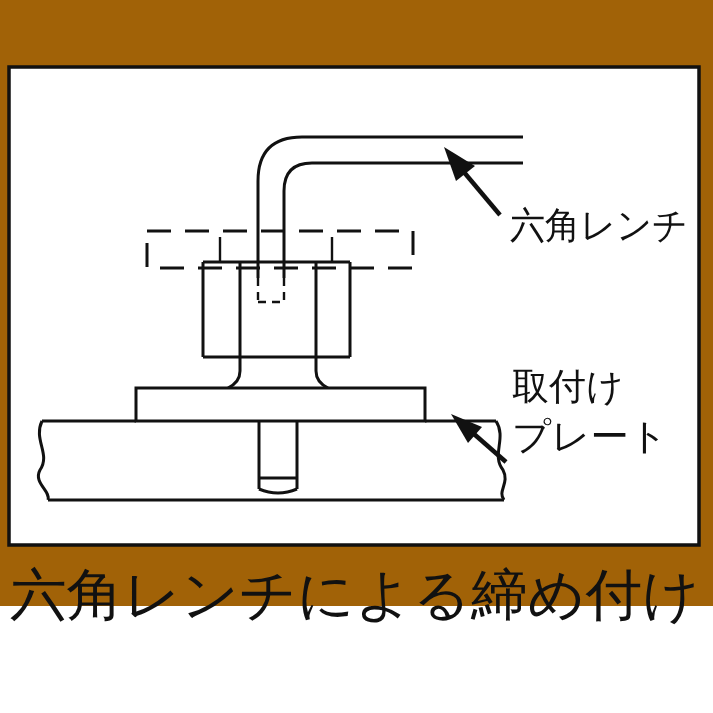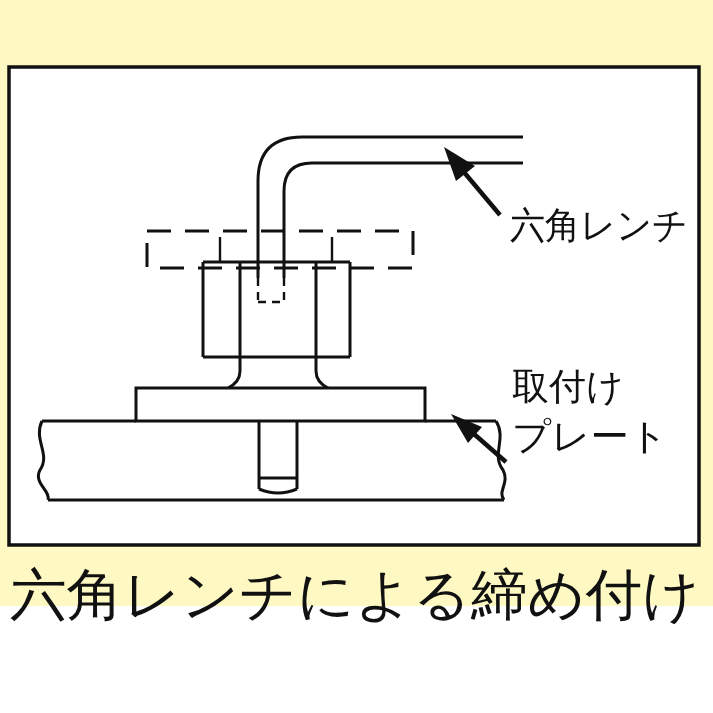--- a/index.html
+++ b/index.html
@@ -8,21 +8,21 @@
     width: 713px;
     height: 713px;
     background: #ffffff;
     font-family: "DejaVu Sans", "Liberation Sans", sans-serif;
     overflow: hidden;
   }
   .figure {
     position: relative;
     width: 713px;
     height: 606px;
-    background: #fef9c3;
+    background: #a16207;
   }
   svg {
     display: block;
     position: absolute;
     top: 0;
     left: 0;
   }
   svg text {
     fill: #111111;
     font-family: "DejaVu Sans", "Liberation Sans", sans-serif;

